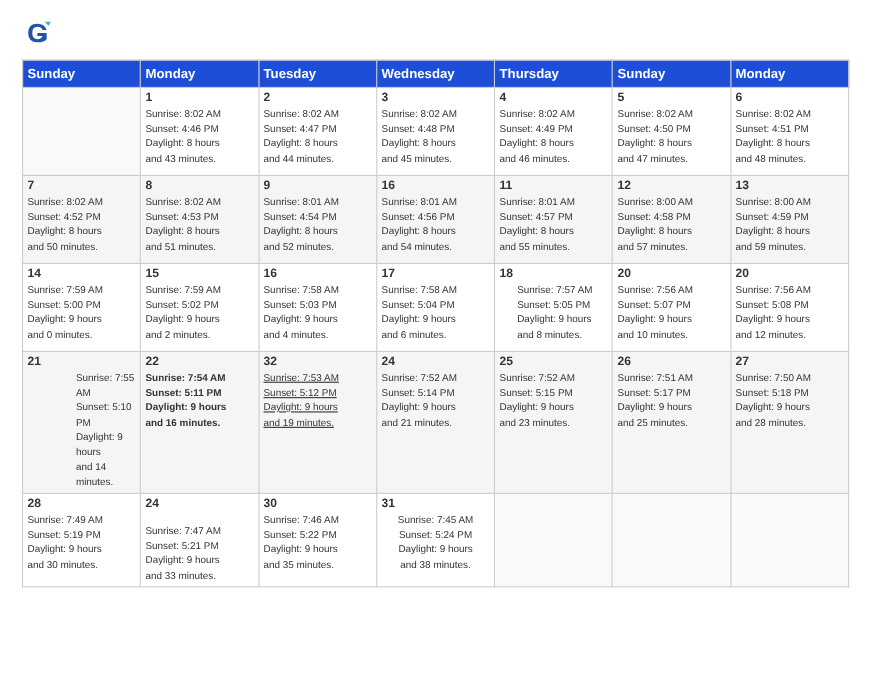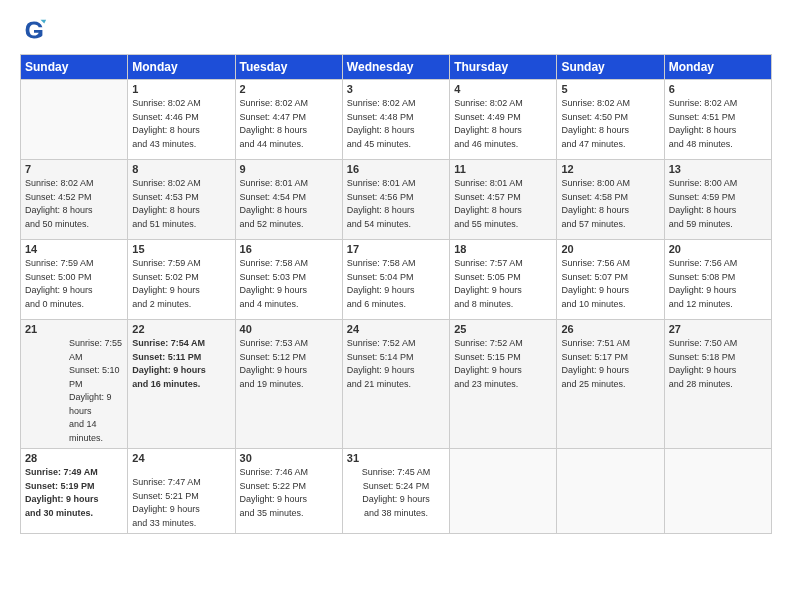--- a/index.html
+++ b/index.html
@@ -253,21 +253,21 @@
           </td>
           <td>
             <span class="day-num">17</span>
             <div class="day-info" style="white-space: pre-line;">Sunrise: 7:58 AM
 Sunset: 5:04 PM
 Daylight: 9 hours
 and 6 minutes.</div>
           </td>
           <td>
             <span class="day-num">18</span>
-            <div class="day-info" style="white-space: pre-line;">Sunrise: 7:57 AM
+            <div class="day-info" style="white-space: pre-line; margin-left: 16px;">Sunrise: 7:57 AM
 Sunset: 5:05 PM
 Daylight: 9 hours
 and 8 minutes.</div>
           </td>
           <td>
             <span class="day-num">20</span>
             <div class="day-info" style="white-space: pre-line;">Sunrise: 7:56 AM
 Sunset: 5:07 PM
 Daylight: 9 hours
 and 10 minutes.</div>
@@ -289,22 +289,22 @@
 and 14 minutes.</div>
           </td>
           <td>
             <span class="day-num">22</span>
             <div class="day-info" style="white-space: pre-line; font-weight: bold;">Sunrise: 7:54 AM
 Sunset: 5:11 PM
 Daylight: 9 hours
 and 16 minutes.</div>
           </td>
           <td>
-            <span class="day-num">40</span>
-            <div class="day-info" style="white-space: pre-line;">Sunrise: 7:53 AM
+            <span class="day-num">32</span>
+            <div class="day-info" style="white-space: pre-line; text-decoration: underline;">Sunrise: 7:53 AM
 Sunset: 5:12 PM
 Daylight: 9 hours
 and 19 minutes.</div>
           </td>
           <td>
             <span class="day-num">24</span>
             <div class="day-info" style="white-space: pre-line;">Sunrise: 7:52 AM
 Sunset: 5:14 PM
 Daylight: 9 hours
 and 21 minutes.</div>
@@ -327,21 +327,21 @@
             <span class="day-num">27</span>
             <div class="day-info" style="white-space: pre-line;">Sunrise: 7:50 AM
 Sunset: 5:18 PM
 Daylight: 9 hours
 and 28 minutes.</div>
           </td>
         </tr>
         <tr>
           <td>
             <span class="day-num">28</span>
-            <div class="day-info" style="white-space: pre-line; font-weight: bold;">Sunrise: 7:49 AM
+            <div class="day-info" style="white-space: pre-line;">Sunrise: 7:49 AM
 Sunset: 5:19 PM
 Daylight: 9 hours
 and 30 minutes.</div>
           </td>
           <td>
             <span class="day-num">24</span>
             <div class="day-info" style="white-space: pre-line; margin-top: 12px;">Sunrise: 7:47 AM
 Sunset: 5:21 PM
 Daylight: 9 hours
 and 33 minutes.</div>

